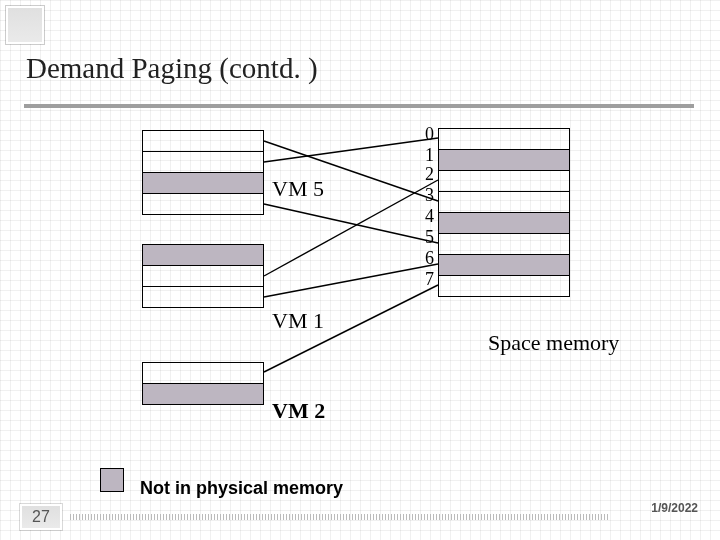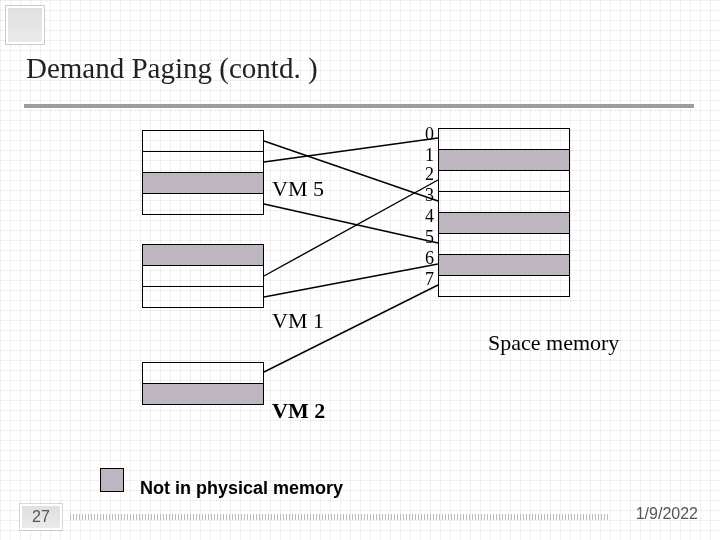--- a/index.html
+++ b/index.html
@@ -142,25 +142,26 @@
   }
   .footer-rule::before {
     content: "";
     position: absolute;
     left: 0; top: -3px;
     width: 100%; height: 3px;
     background: repeating-linear-gradient(to right, #bbb 0 1px, transparent 1px 3px);
   }
   .footer-date {
     position: absolute;
-    right: 22px; bottom: 17px;
+    right: 22px; bottom: 25px;
     font-family: Verdana, sans-serif;
-    font-size: 16px;
+    font-size: 12px;
     color: #555;
     z-index: 4;
+    font-weight: bold;
   }
 </style>
 </head>
 <body>
 
 <div class="grid-bg"></div>
 <div class="corner-square"></div>
 
 <div class="title">Demand Paging (contd. )</div>
 <div class="title-rule"></div>

